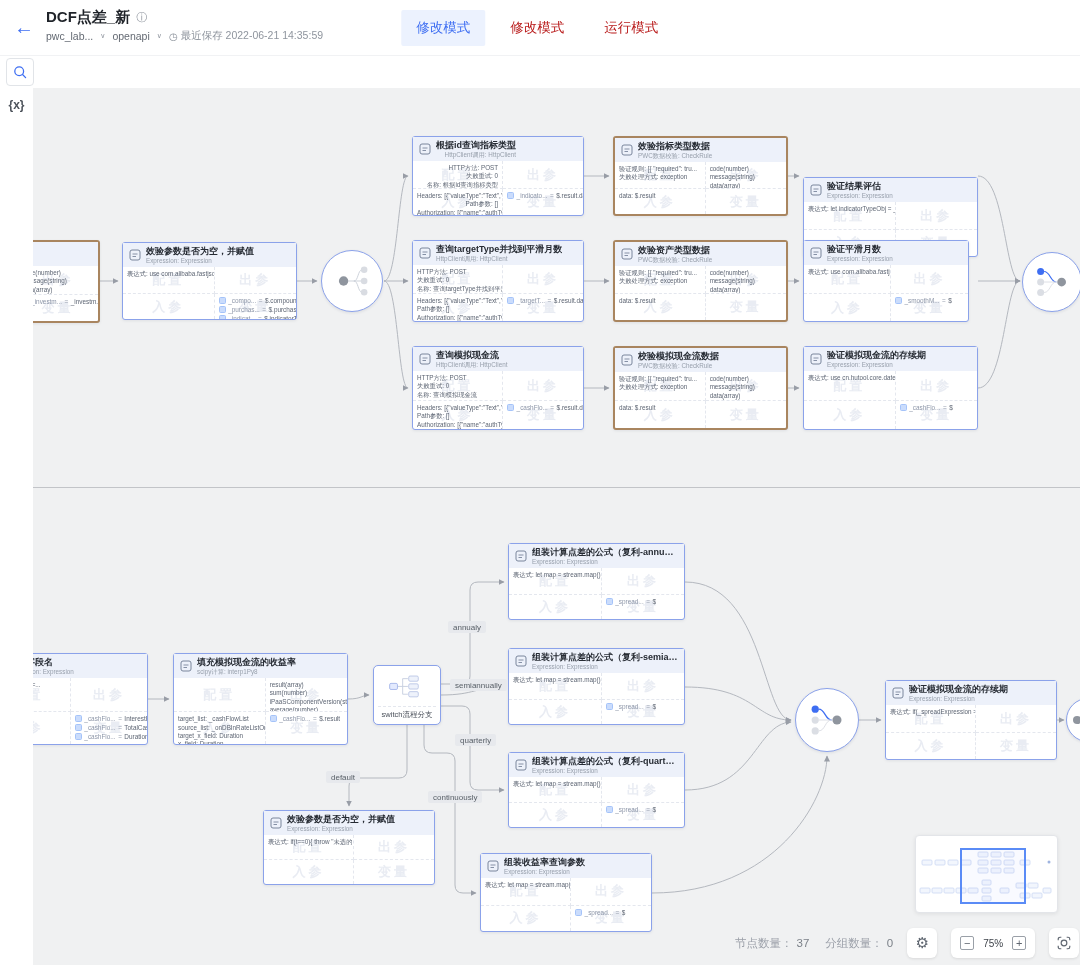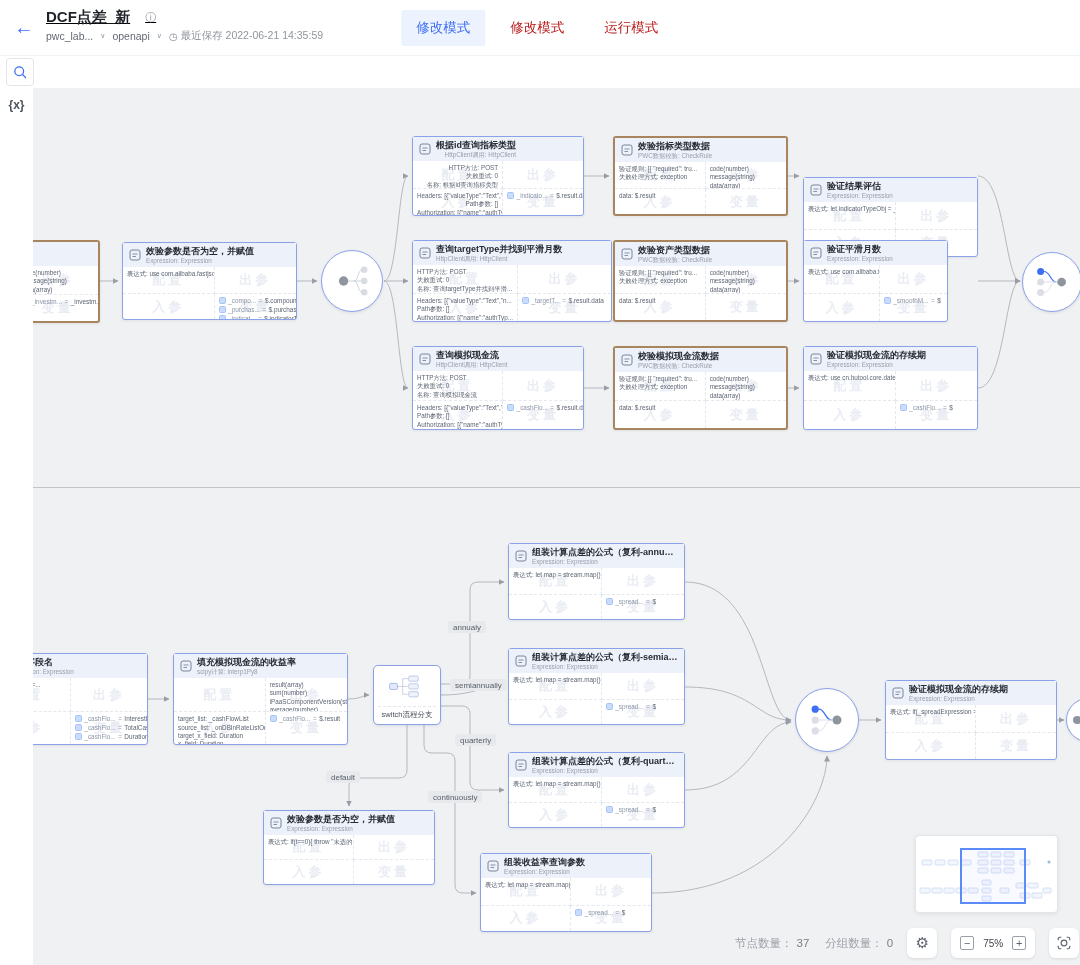--- a/index.html
+++ b/index.html
@@ -4,21 +4,21 @@
 <style>
   * { margin:0; padding:0; box-sizing:border-box; }
   html,body { width:1080px; height:965px; overflow:hidden; }
   body { font-family:"Liberation Sans","DejaVu Sans",sans-serif; background:#fff; position:relative; }
 
   
   .header { position:absolute; top:0; left:0; right:0; height:56px; background:#fff; border-bottom:1px solid #f1f2f4; z-index:10; }
   .h-left { position:absolute; left:14px; top:8px; display:flex; align-items:flex-start; gap:12px; }
   .back-btn { background:none; border:none; color:#3e6ef2; font-size:20px; line-height:38px; cursor:pointer; }
   .titles { display:flex; flex-direction:column; gap:2px; }
-  .t-row { display:flex; align-items:center; gap:15px;text-decoration:underline; }
+  .t-row { display:flex; align-items:center; gap:6px; }
   .page-title { font-size:15px; font-weight:700; color:#1f2329; }
   .info-ic { font-size:11px; color:#8f959e; }
   .b-row { display:flex; align-items:center; gap:7px; font-size:10.5px; color:#646a73; }
   .chev { font-size:7px; color:#8f959e; }
   .saved { color:#8f959e; display:flex; align-items:center; gap:3px; }
   .clock-ic { font-size:10px; }
   .tabs { position:absolute; left:50%; transform:translateX(-51%); top:10px; display:flex; gap:10px; }
   .tab { height:36px; line-height:36px; padding:0 15px; font-size:13.5px; color:#b91c1c; border:none; background:transparent; border-radius:2px; cursor:pointer; white-space:nowrap; }
   .tab.active { background:#ecf2fe; color:#3e6ef2; }
 
@@ -372,21 +372,21 @@
       <div class="q q-bl">
         <span class="wm">入参</span>
         <div class="q-content"></div>
       </div>
       <div class="q q-br">
         <span class="wm">变量</span>
         <div class="q-rows"></div>
       </div>
     </div>
   </div>
-      <div class="node blue" style="left: 412px; top: 152px; width: 200px; height: 82px;">
+      <div class="node blue" style="left: 412px; top: 152px; width: 172px; height: 82px;">
     <div class="n-head">
       <span class="n-icon">
         <svg viewBox="0 0 12 12">
               <rect x="1" y="1" width="10" height="10" rx="2" fill="none" stroke="#7a869c" stroke-width="1"></rect>
               <path d="M3.5 5h5M3.5 7.5h3.5" stroke="#7a869c" stroke-width="0.9" fill="none"></path>
             </svg>
       </span>
       <span class="n-titles">
         <span class="n-title">查询targetType并找到平滑月数</span>
         <span class="n-sub">HttpClient调用: HttpClient</span>
@@ -461,21 +461,21 @@
         <div class="q-content">
               <div class="cfg-line">data: $.result</div>
             </div>
       </div>
       <div class="q q-br">
         <span class="wm">变量</span>
         <div class="q-rows"></div>
       </div>
     </div>
   </div>
-      <div class="node blue" style="left: 803px; top: 152px; width: 145px; height: 82px;">
+      <div class="node blue" style="left: 803px; top: 152px; width: 166px; height: 82px;">
     <div class="n-head">
       <span class="n-icon">
         <svg viewBox="0 0 12 12">
               <rect x="1" y="1" width="10" height="10" rx="2" fill="none" stroke="#7a869c" stroke-width="1"></rect>
               <path d="M3.5 5h5M3.5 7.5h3.5" stroke="#7a869c" stroke-width="0.9" fill="none"></path>
             </svg>
       </span>
       <span class="n-titles">
         <span class="n-title">验证平滑月数</span>
         <span class="n-sub">Expression: Expression</span>

